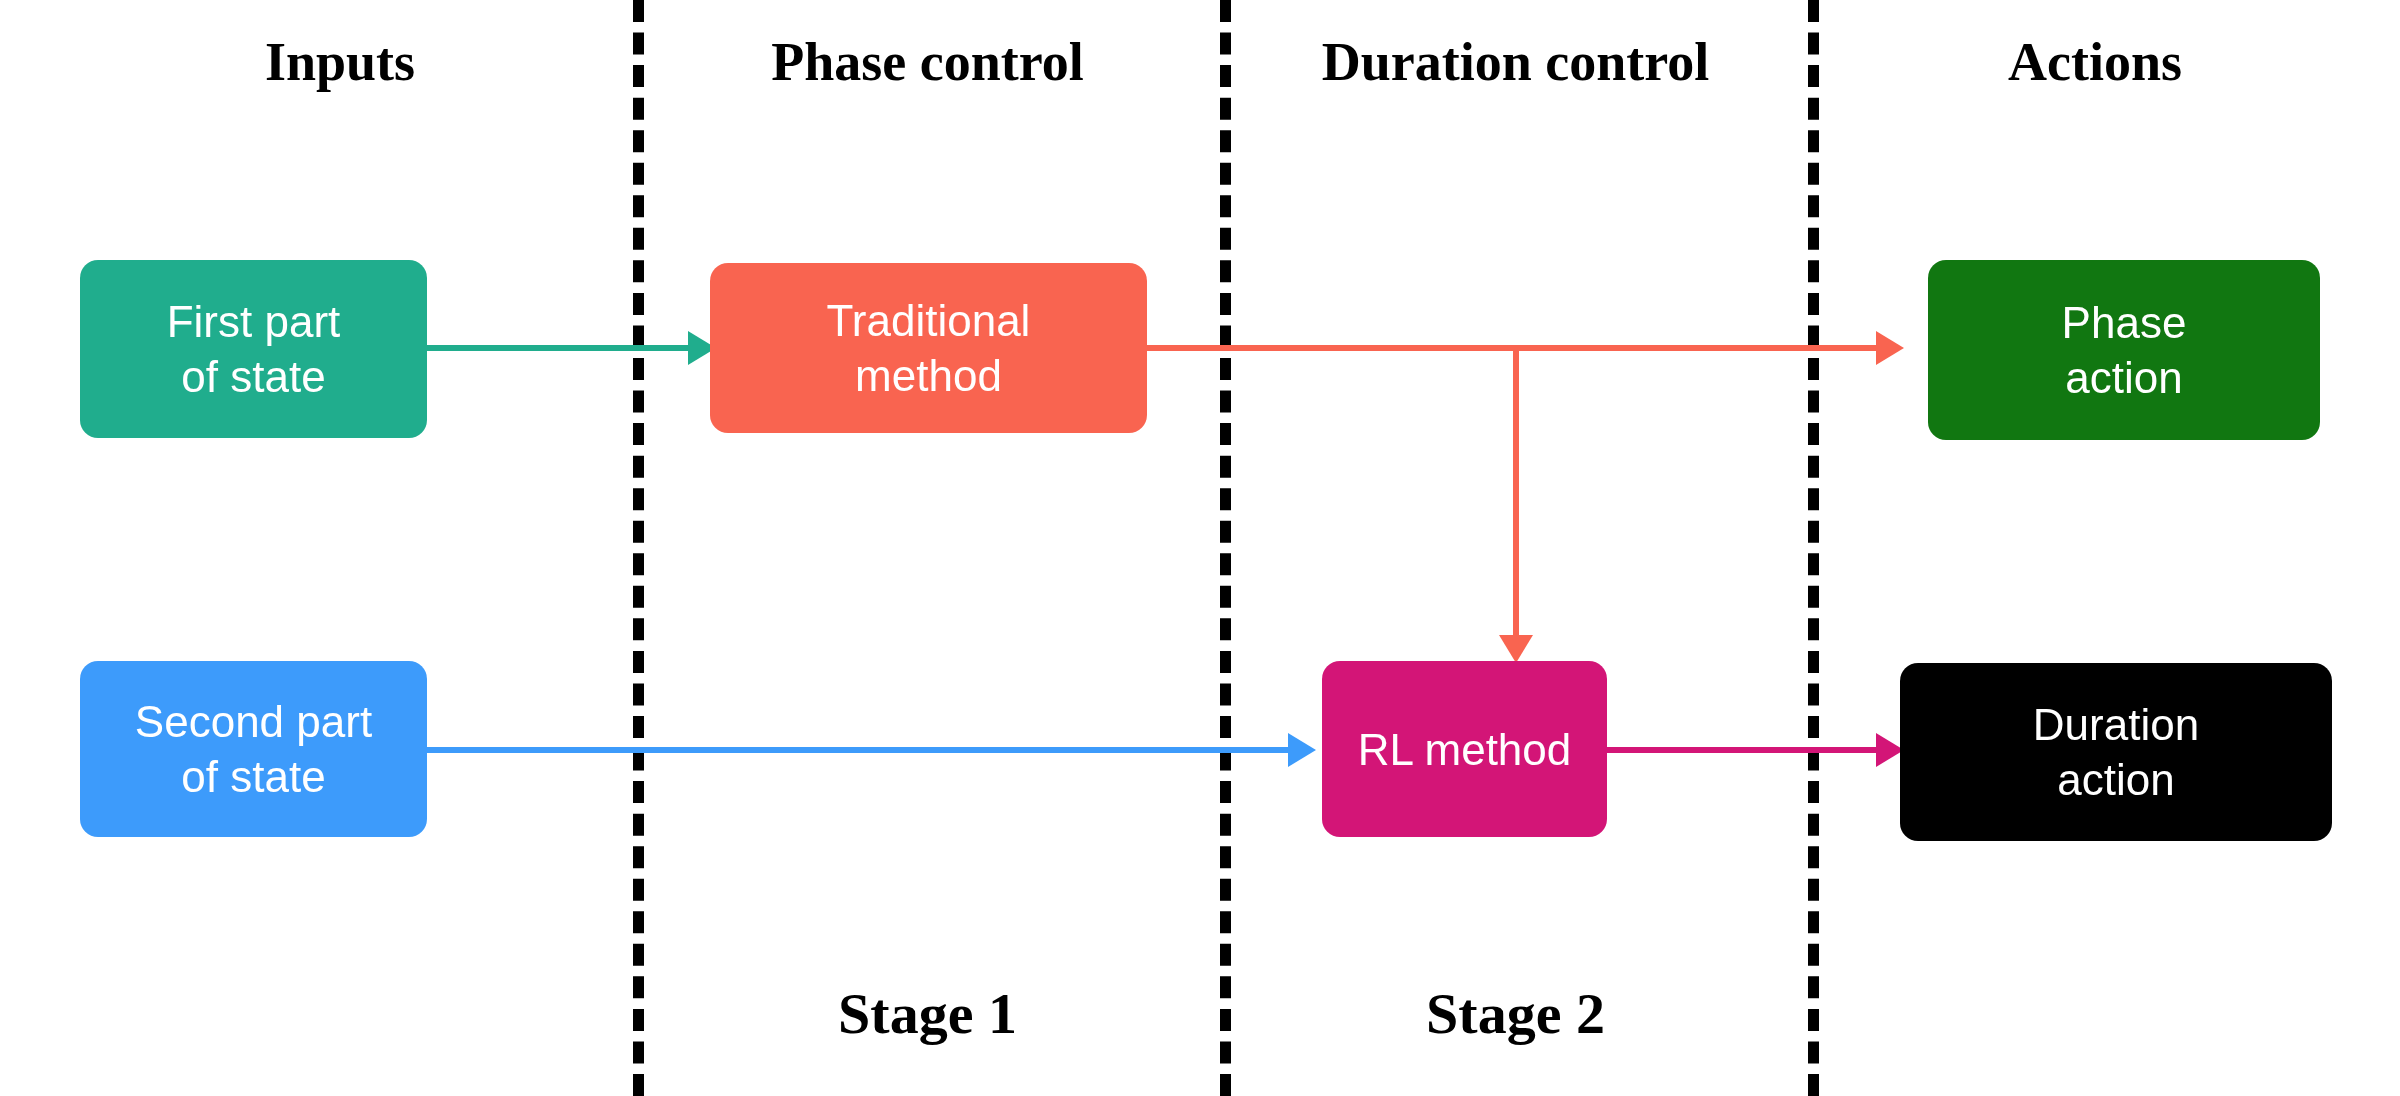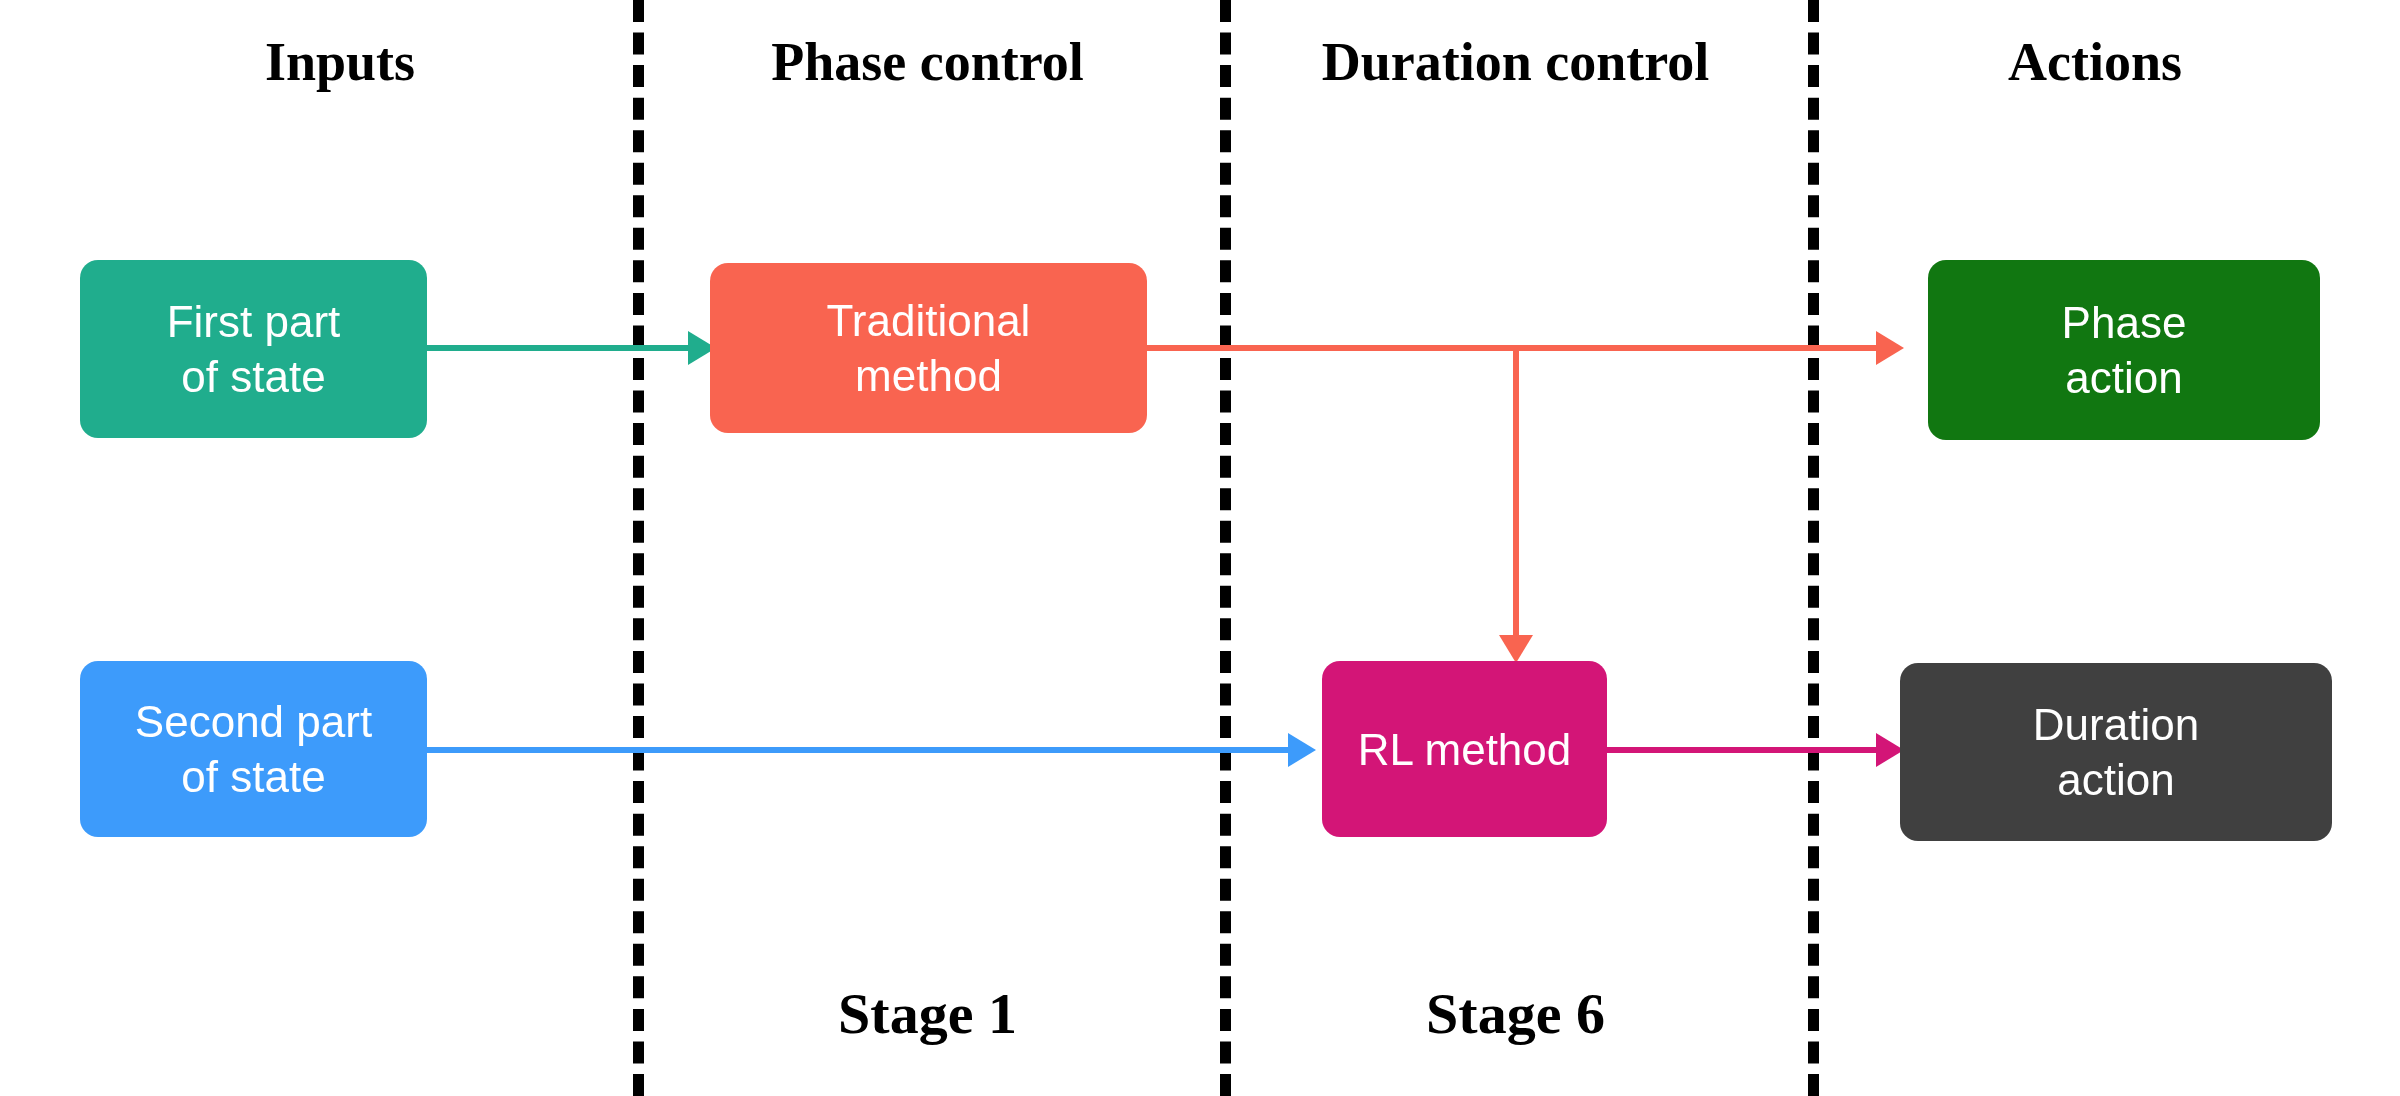--- a/index.html
+++ b/index.html
@@ -138,22 +138,22 @@
 
   <div class="node" style="left:80px; top:661px; width:347px; height:176px; background:#3d9bfb;">
     <span class="line">Second part</span>
     <span class="line">of state</span>
   </div>
 
   <div class="node" style="left:1322px; top:661px; width:285px; height:176px; background:#d31577;">
     <span class="line">RL method</span>
   </div>
 
-  <div class="node" style="left:1900px; top:663px; width:432px; height:178px; background:#404040;">
+  <div class="node" style="left:1900px; top:663px; width:432px; height:178px; background:#000000;">
     <span class="line">Duration</span>
     <span class="line">action</span>
   </div>
 
   <div class="stage-label" style="left:640px; top:985px; width:575px;">Stage 1</div>
 
-  <div class="stage-label" style="left:1228px; top:985px; width:575px;">Stage 6</div>
+  <div class="stage-label" style="left:1228px; top:985px; width:575px;">Stage 2</div>
 
 </div>
 
 </body></html>

